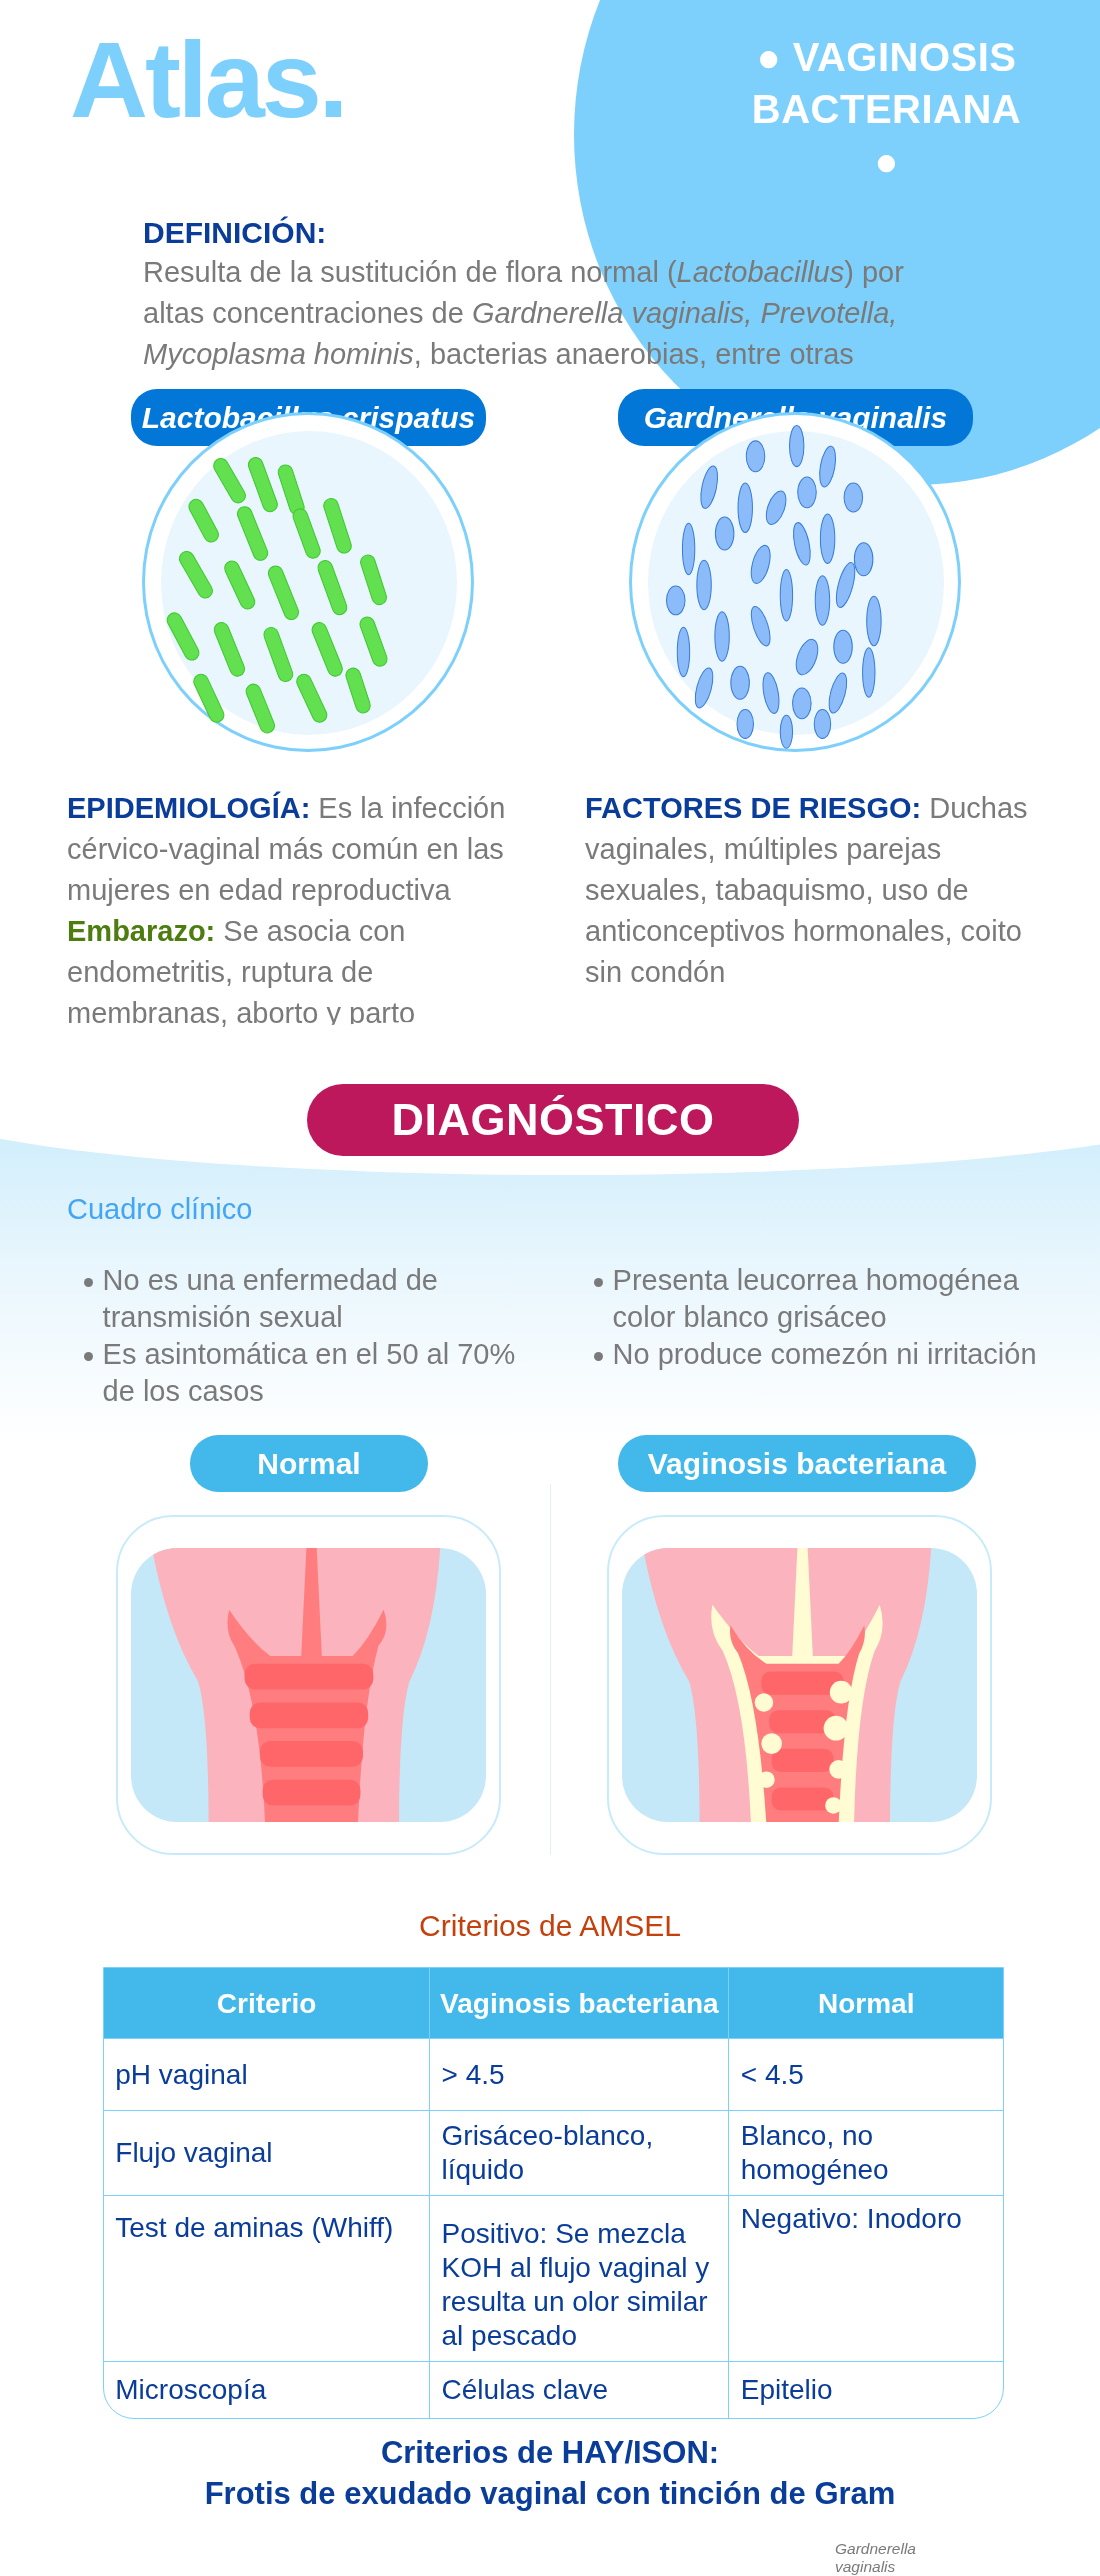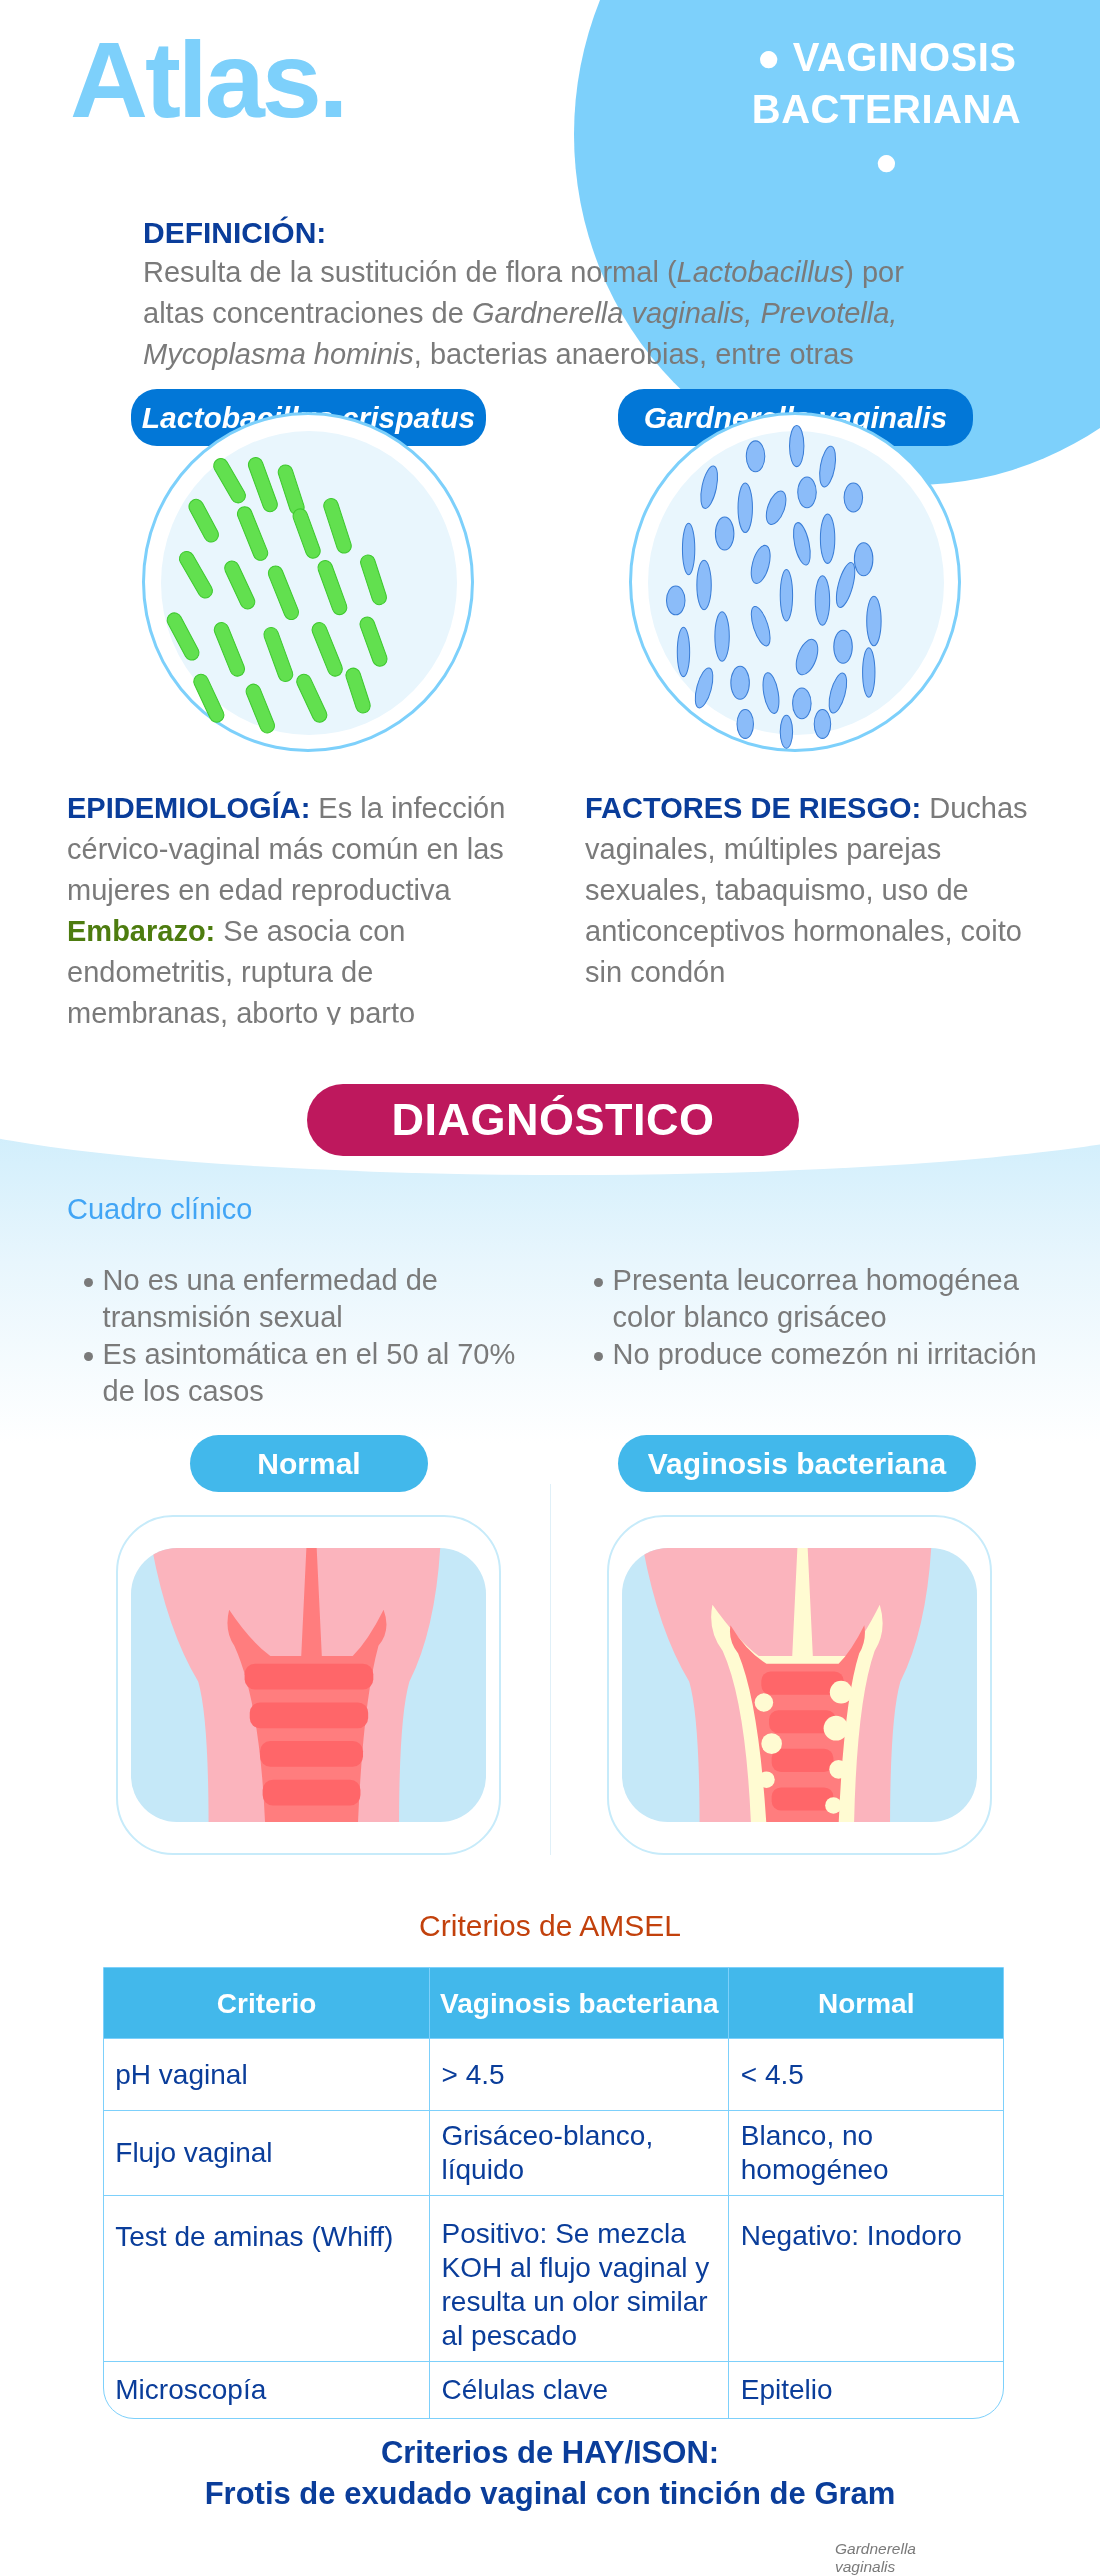--- a/index.html
+++ b/index.html
@@ -226,23 +226,23 @@
           <td style="vertical-align:middle;">pH vaginal</td>
           <td style="vertical-align:middle;">&gt; 4.5</td>
           <td style="vertical-align:middle;">&lt; 4.5</td>
         </tr>
         <tr style="height:76px;">
           <td style="vertical-align:middle;">Flujo vaginal</td>
           <td>Grisáceo-blanco, líquido</td>
           <td>Blanco, no homogéneo</td>
         </tr>
         <tr style="height:137px;">
-          <td style="padding-top:24px;">Test de aminas (Whiff)</td>
+          <td style="padding-top:15px;">Test de aminas (Whiff)</td>
           <td style="padding-top:20.6px;">Positivo: Se mezcla KOH al flujo vaginal y resulta un olor similar al pescado</td>
-          <td style="padding-top:23px;">Negativo: Inodoro</td>
+          <td style="padding-top:6px;">Negativo: Inodoro</td>
         </tr>
         <tr style="height:57px;">
           <td style="vertical-align:middle;">Microscopía</td>
           <td style="vertical-align:middle;">Células clave</td>
           <td style="vertical-align:middle;">Epitelio</td>
         </tr>
       </tbody>
     </table>
   </div>
 

